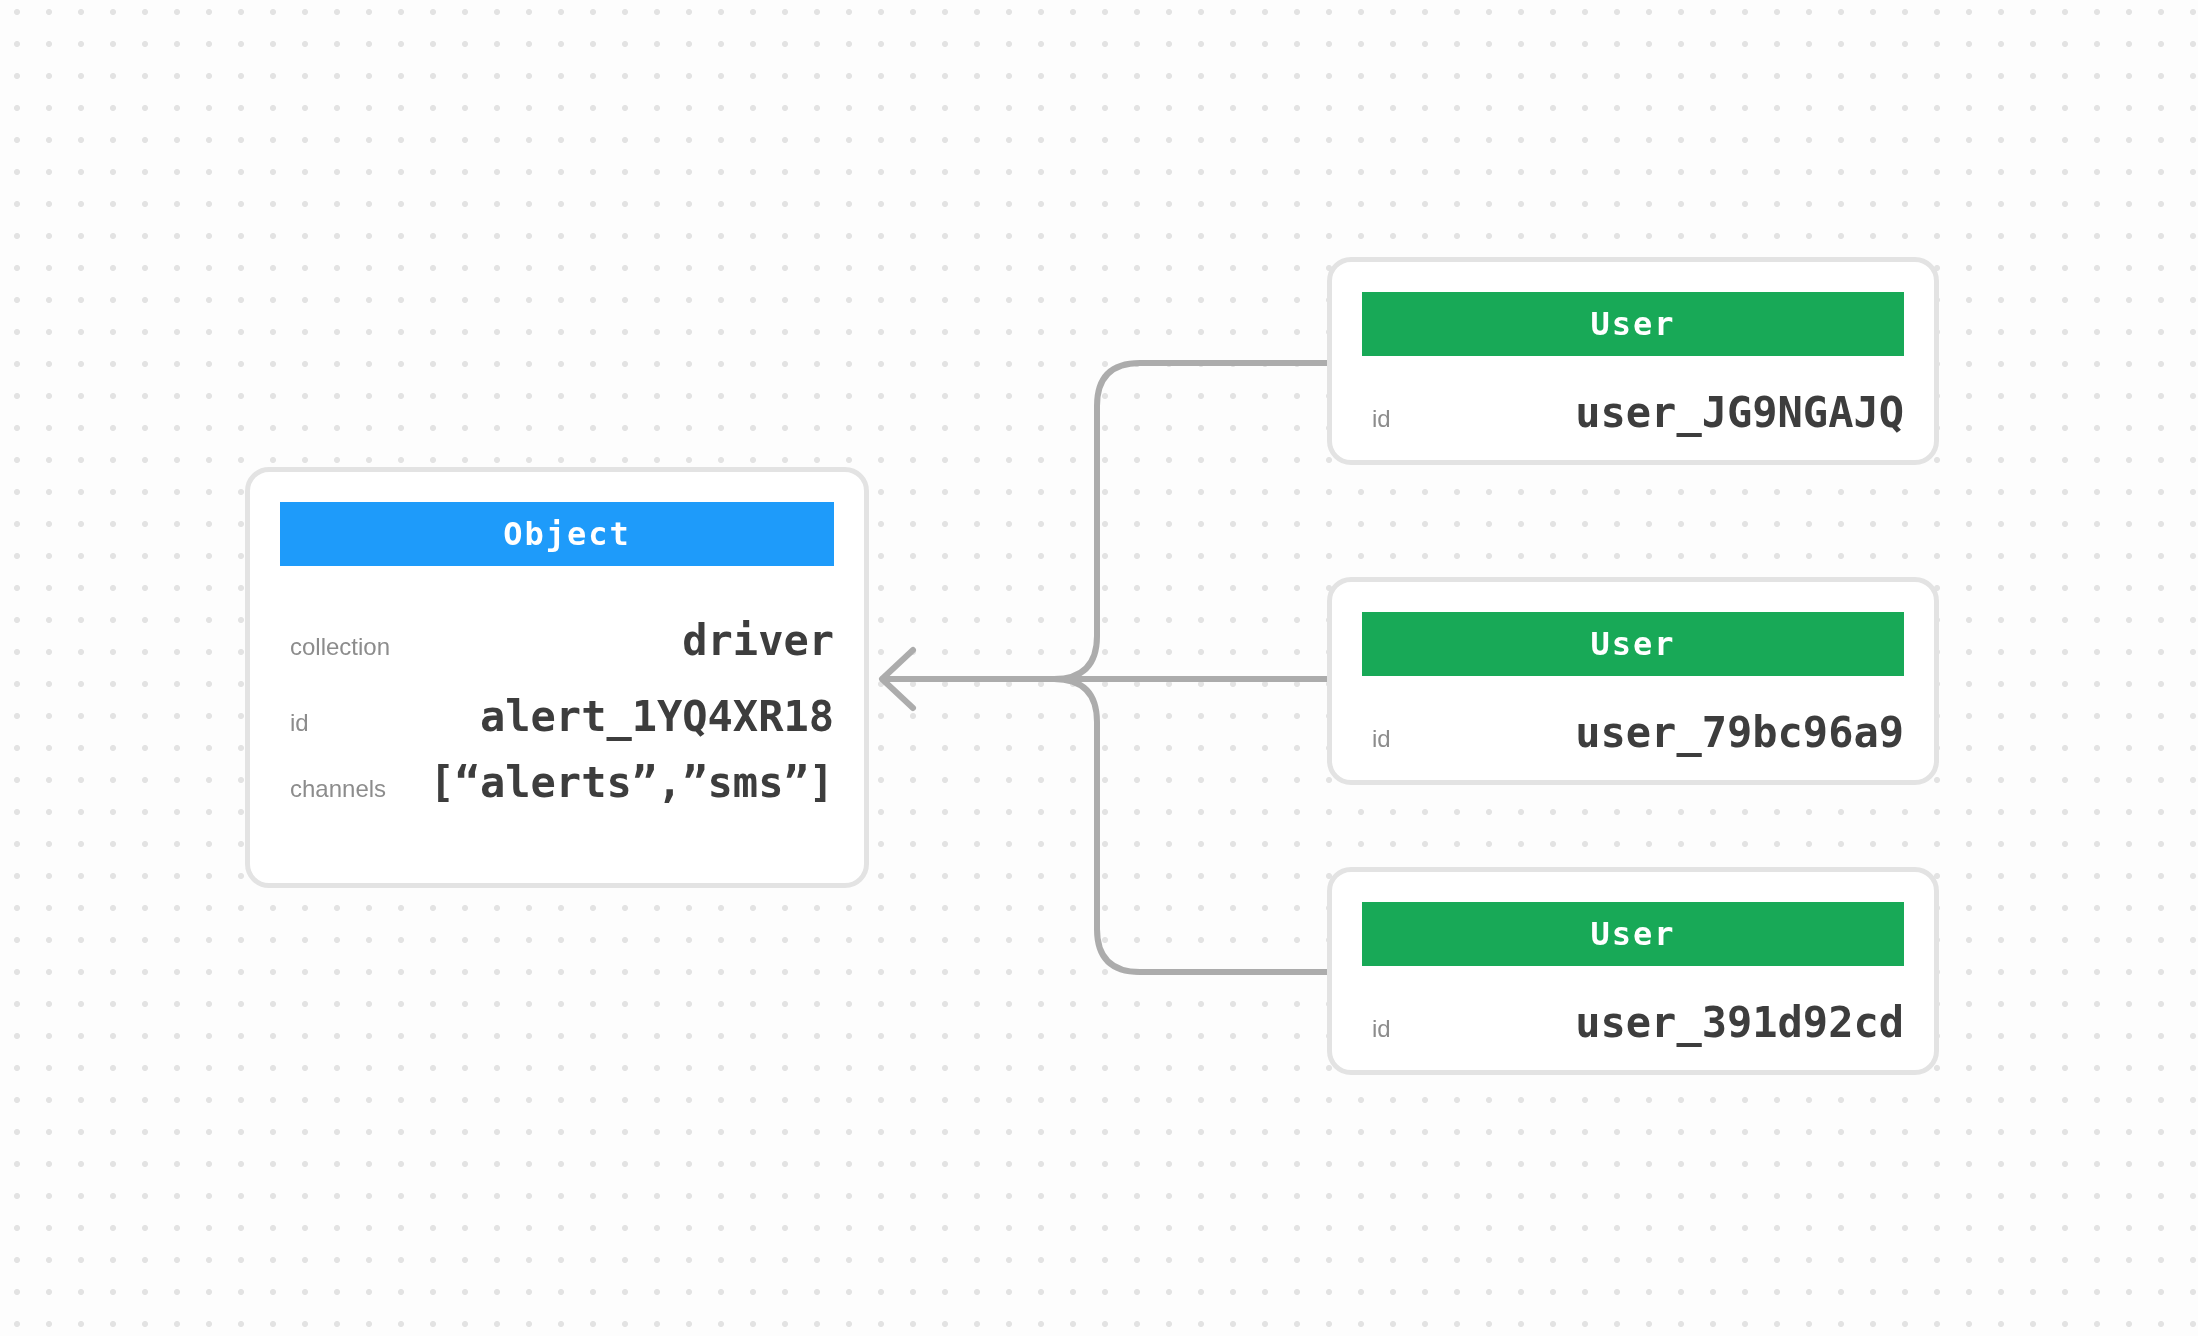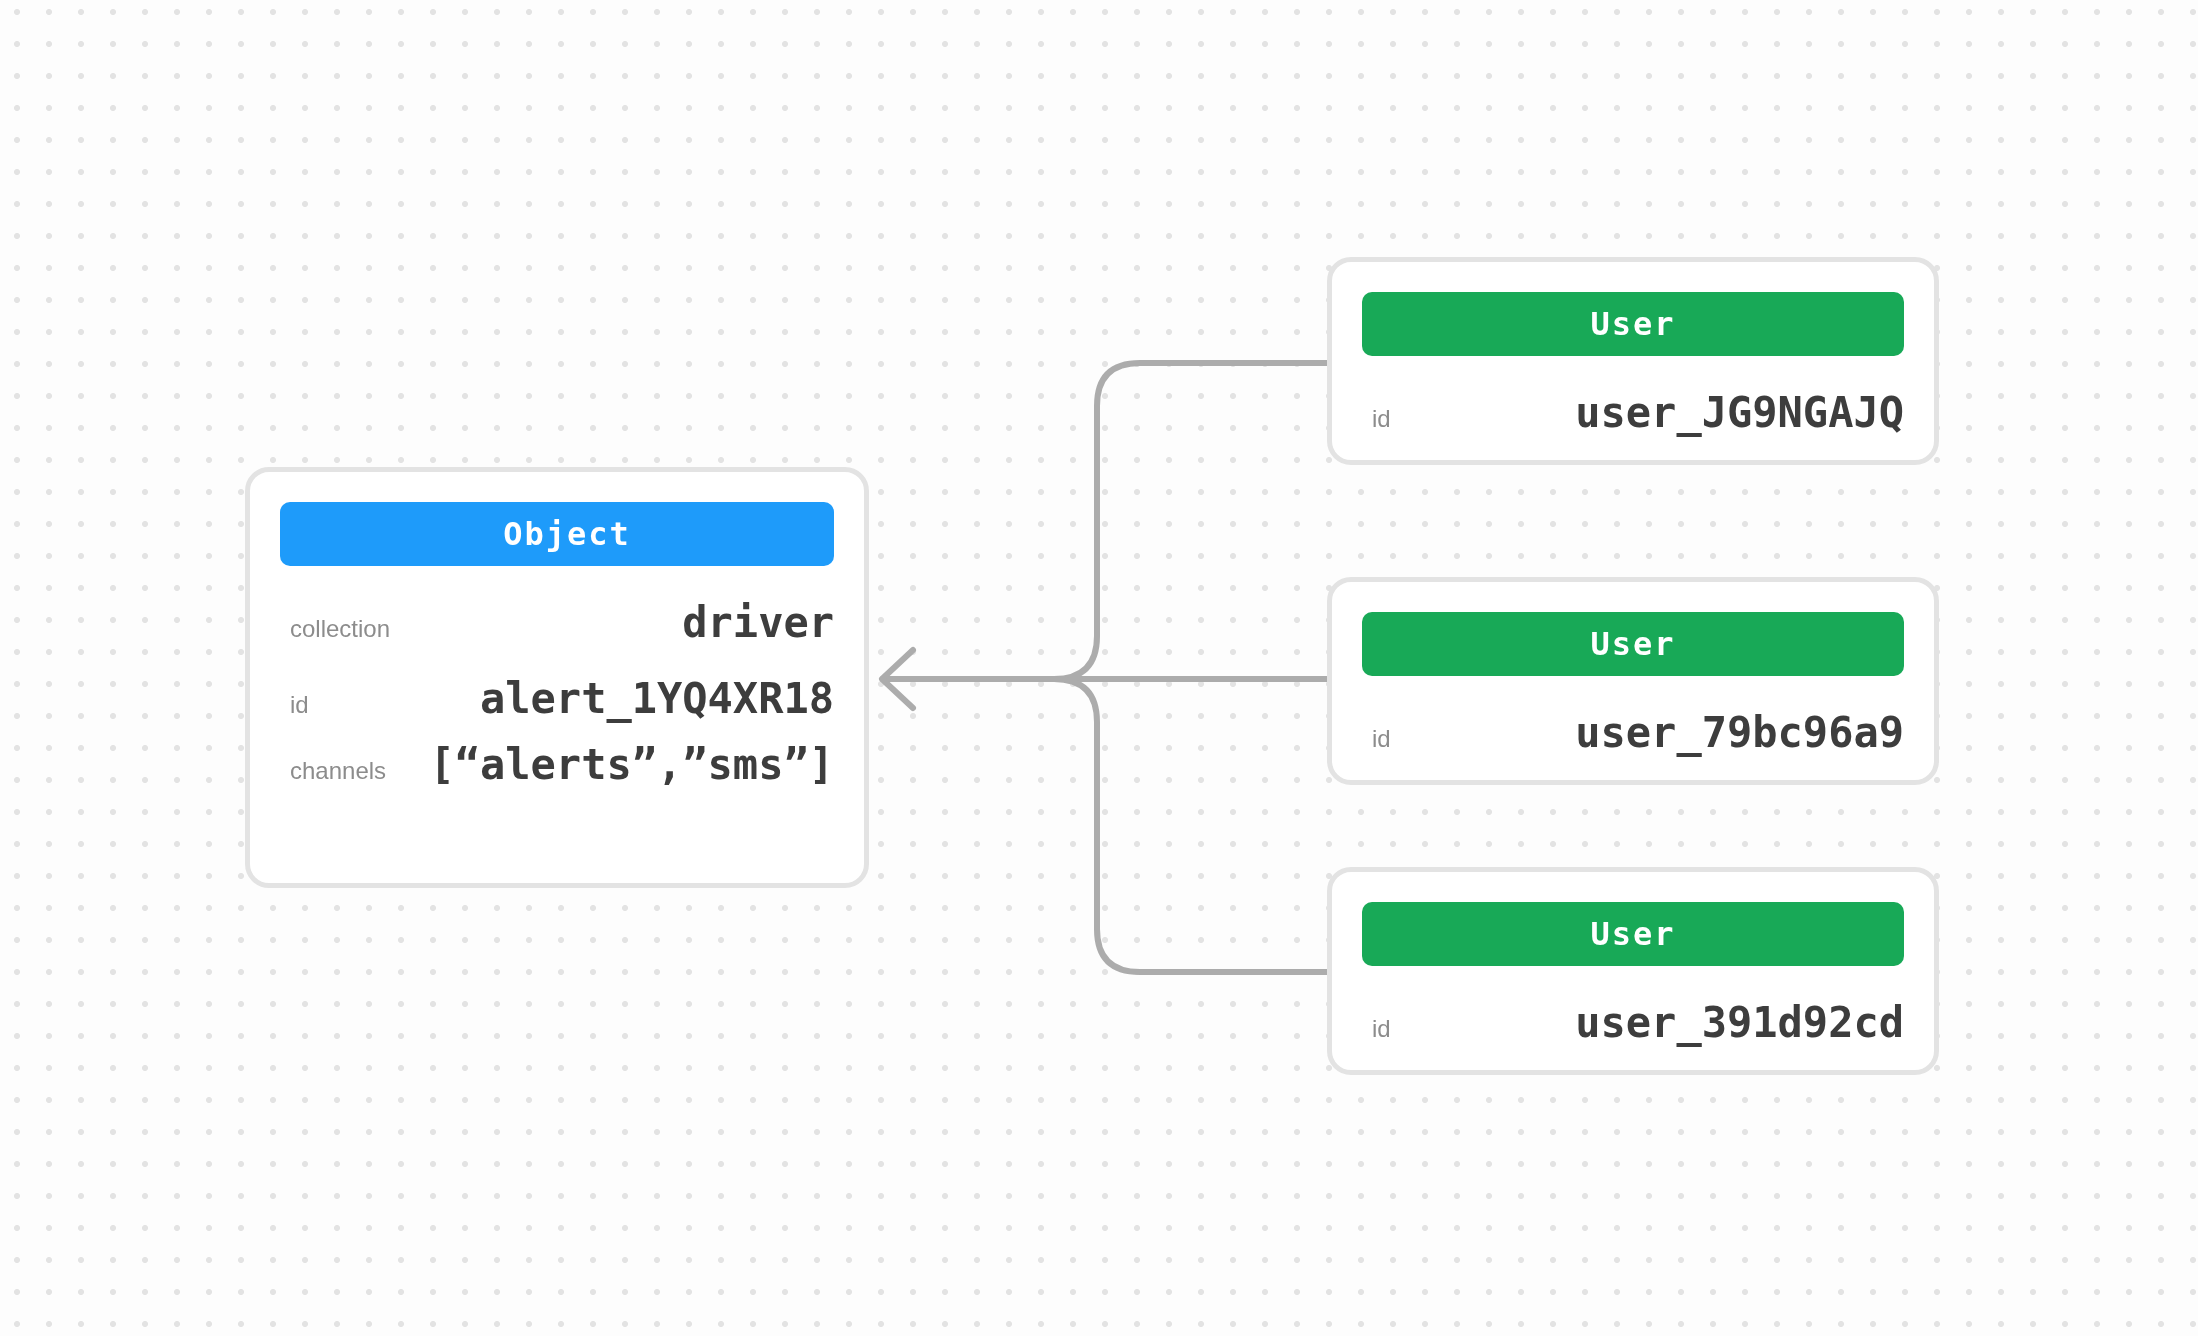--- a/index.html
+++ b/index.html
@@ -17,21 +17,21 @@
   .card{
     position:absolute;
     background:#FFFFFF;
     border:5px solid #E3E3E3;
     border-radius:24px;
     box-sizing:border-box;
     padding:30px 30px 0 30px;
   }
   .card-header{
     height:64px;
-    border-radius:10px;
+    border-radius:0;
     display:flex;align-items:center;justify-content:center;
     color:#FFFFFF;
     font-family:"DejaVu Sans Mono", monospace;
     font-weight:700;
     font-size:32px;
     letter-spacing:2px;
   }
   .row{
     display:flex;justify-content:space-between;align-items:baseline;
     line-height:34px;
@@ -43,21 +43,21 @@
     padding-left:10px;
   }
   .row .value{
     color:#3D3D3D;
     font-size:42px;
     font-weight:700;
     font-family:"DejaVu Sans Mono", monospace;
     white-space:pre;
   }
   .object-card{left:245px;top:467px;width:624px;height:421px;}
-  .object-card .row-collection{margin-top:40px;}
+  .object-card .row-collection{margin-top:58px;}
   .object-card .row-id{margin-top:36px;}
   .object-card .row-channels{margin-top:26px;}
   .object-card .row-events{margin-top:11px;}
   .user-card{width:612px;height:208px;left:1327px;}
   .user-card .row-id{margin-top:40px;}
   .user-card-1{top:257px;}
   .user-card-2{top:577px;}
   .user-card-3{top:867px;}
 </style>
 </head>

